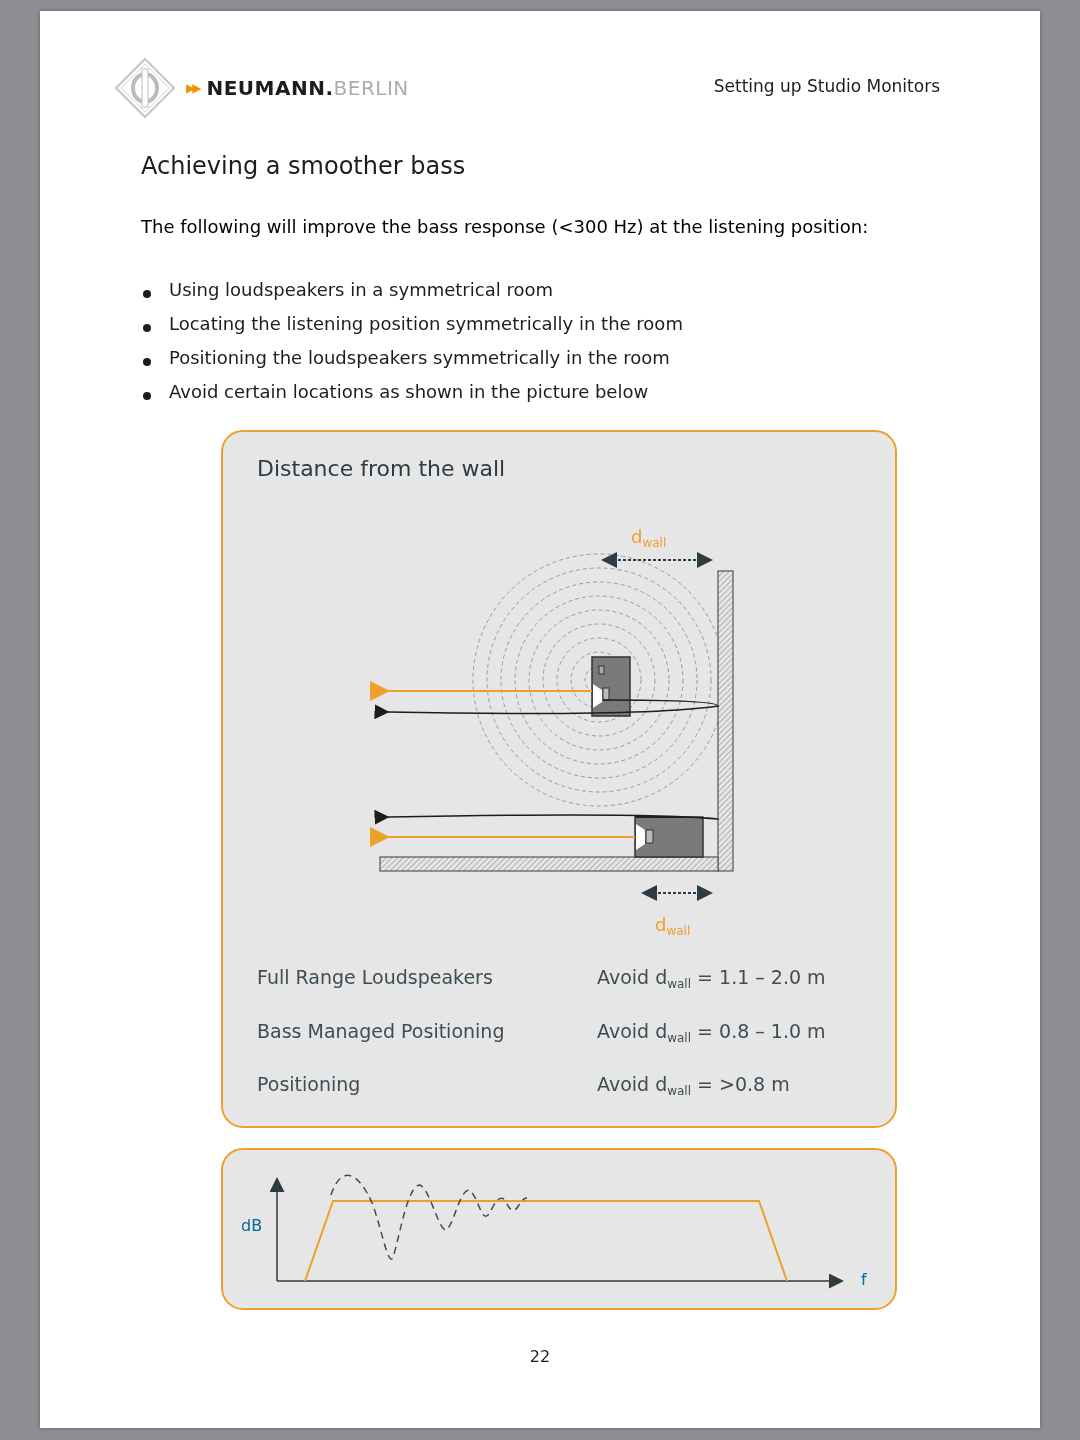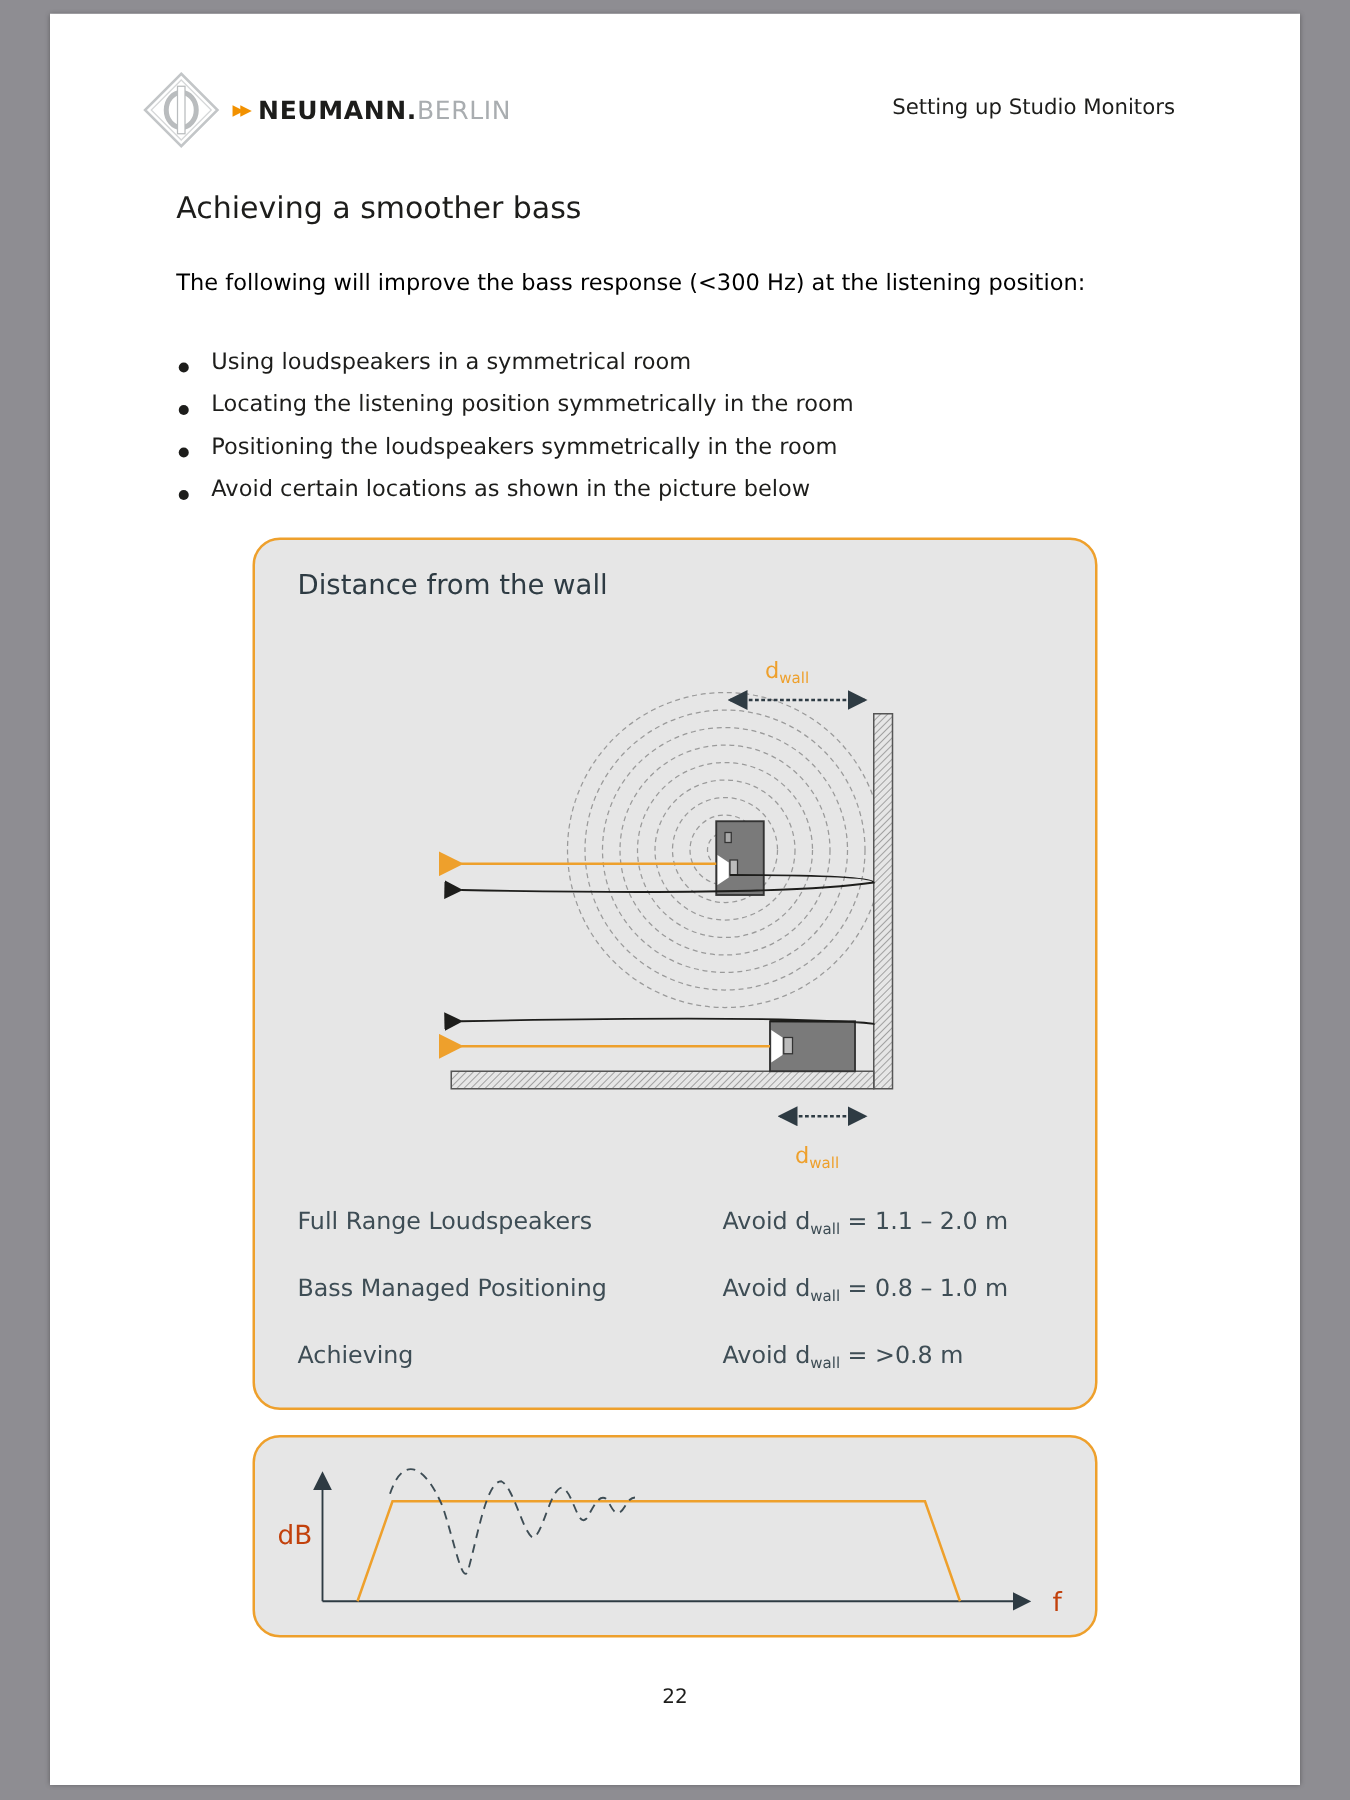--- a/index.html
+++ b/index.html
@@ -41,39 +41,39 @@
   .bullets li {
     font-size: 18px; color: #1d1d1b; height: 34px; line-height: 24px;
     display: flex; align-items: center;
   }
   .bullets .dot {
     display: inline-block; width: 8px; height: 8px; border-radius: 50%;
     background: #1d1d1b; margin: 8px 18px 0 2px; flex: none;
   }
   .box {
     position: absolute; background: #e6e6e6; border: 2px solid #eea02c;
-    border-radius: 22px; box-sizing: border-box;
+    border-radius: 22px; box-sizing: border-box; margin-left: 19px;
   }
   .box-main { left: 162px; top: 419px; width: 676px; height: 698px; }
   .box-chart { left: 162px; top: 1137px; width: 676px; height: 162px; }
   .box-title {
     position: absolute; left: 34px; top: 24px; font-size: 22px; color: #2e3b43;
   }
   .diagram { position: absolute; left: 0; top: 0; }
   .rows { position: absolute; left: 34px; top: 534px; width: 620px; }
   .row { position: relative; height: 53.5px; font-size: 19px; color: #3e4d55; }
   .row .lbl { position: absolute; left: 0; top: 0; }
   .row .val { position: absolute; left: 340px; top: 0; }
   .row sub, .dlabel sub { font-size: 12px; vertical-align: -4px; }
   .dlabel { position: absolute; color: #eea02c; font-size: 18px; }
   .page-number {
     position: absolute; left: 0; width: 1000px; text-align: center; top: 1336px;
     font-size: 16px; color: #1d1d1b;
   }
-  .axis-label { position: absolute; font-size: 21px; color: #c2410c; }
+  .axis-label { position: absolute; font-size: 16px; color: #0369a1; }
 </style>
 </head>
 <body>
 
 <div class="page">
 
   <div class="logo">
     <svg class="logo-mark" viewBox="0 0 62 62">
       <polygon points="31,2 60,31 31,60 2,31" fill="#fff" stroke="#c3c6c8" stroke-width="2"></polygon>
       <polygon points="31,7 55,31 31,55 7,31" fill="none" stroke="#d5d7d8" stroke-width="1"></polygon>
@@ -174,21 +174,21 @@
     <div class="rows">
       <div class="row">
         <span class="lbl">Full Range Loudspeakers</span>
         <span class="val"><span>Avoid d</span><sub>wall</sub><span> = 1.1 – 2.0 m</span></span>
       </div>
       <div class="row">
         <span class="lbl">Bass Managed Positioning</span>
         <span class="val"><span>Avoid d</span><sub>wall</sub><span> = 0.8 – 1.0 m</span></span>
       </div>
       <div class="row">
-        <span class="lbl">Achieving</span>
+        <span class="lbl">Positioning</span>
         <span class="val"><span>Avoid d</span><sub>wall</sub><span> = &gt;0.8 m</span></span>
       </div>
     </div>
   </div>
 
   <div class="box box-chart">
     <svg width="676" height="162" viewBox="0 0 676 162" style="position:absolute;left:0;top:0;">
       <defs>
         <marker id="axArr" markerWidth="10" markerHeight="10" refX="8" refY="5" orient="auto">
           <path d="M0,0 L10,5 L0,10 z" fill="#2e3b43"></path>

